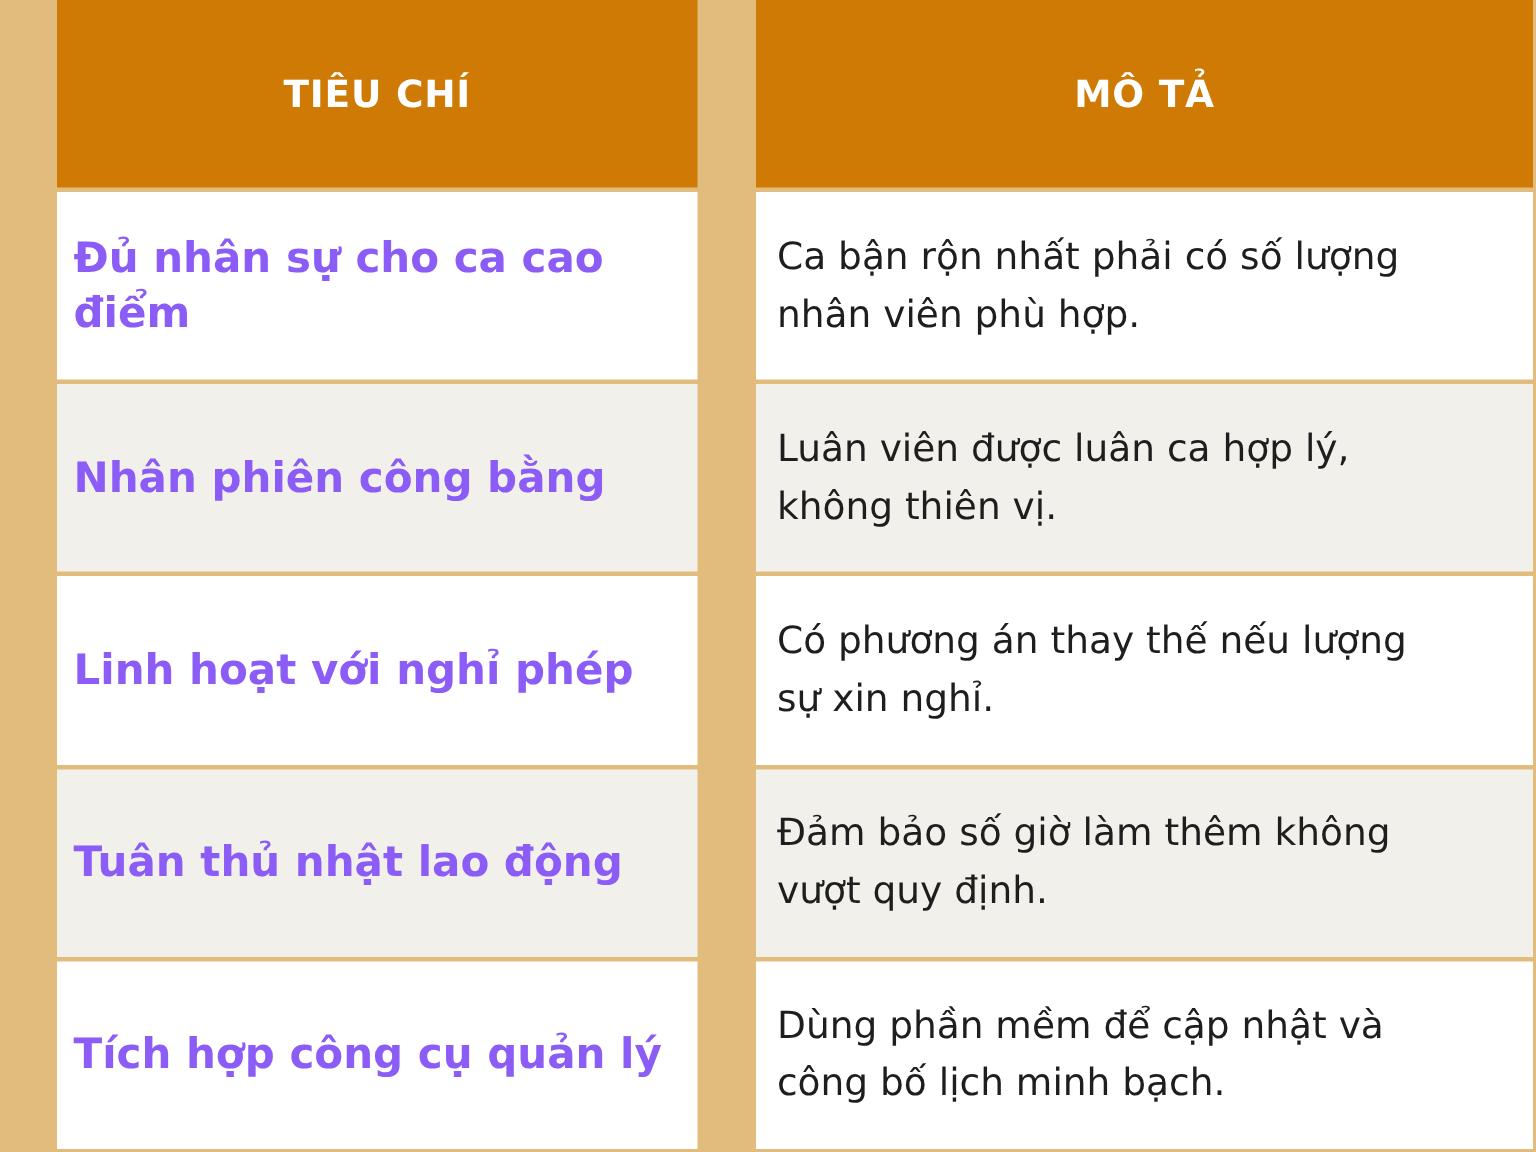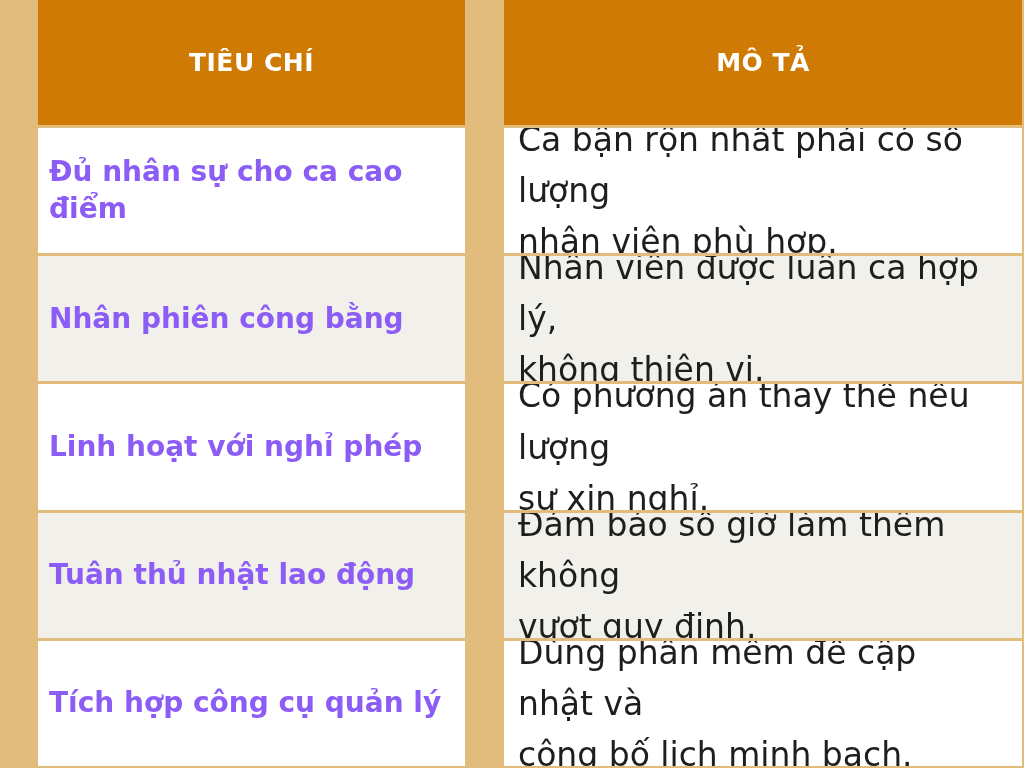--- a/index.html
+++ b/index.html
@@ -44,21 +44,21 @@
     color: #8b5cf6;
     font-weight: bold;
     font-size: 28px;
     padding-left: 11px;
     padding-right: 6px;
     line-height: 1.3;
   }
   .description-cell {
     background: #ffffff;
     color: #1e1e1e;
-    font-size: 33px;
+    font-size: 25px;
     padding-left: 14px;
     padding-right: 30px;
     line-height: 1.55;
     white-space: pre-line;         
   }
   .row-alt .criterion-cell,
   .row-alt .description-cell {
     background: #f2f0ea;           
   }
   
@@ -75,21 +75,21 @@
   </div>
 
   <div class="trow">
     <div class="cell criterion-cell">Đủ nhân sự cho ca cao điểm</div>
     <div class="cell description-cell">Ca bận rộn nhất phải có số lượng
 nhân viên phù hợp.</div>
   </div>
 
   <div class="trow row-alt">
     <div class="cell criterion-cell">Nhân phiên công bằng</div>
-    <div class="cell description-cell">Nhân viên được luân ca hợp lý,
+    <div class="cell description-cell">Luân viên được luân ca hợp lý,
 không thiên vị.</div>
   </div>
 
   <div class="trow">
     <div class="cell criterion-cell">Linh hoạt với nghỉ phép</div>
     <div class="cell description-cell">Có phương án thay thế nếu lượng
 sự xin nghỉ.</div>
   </div>
 
   <div class="trow row-alt">

